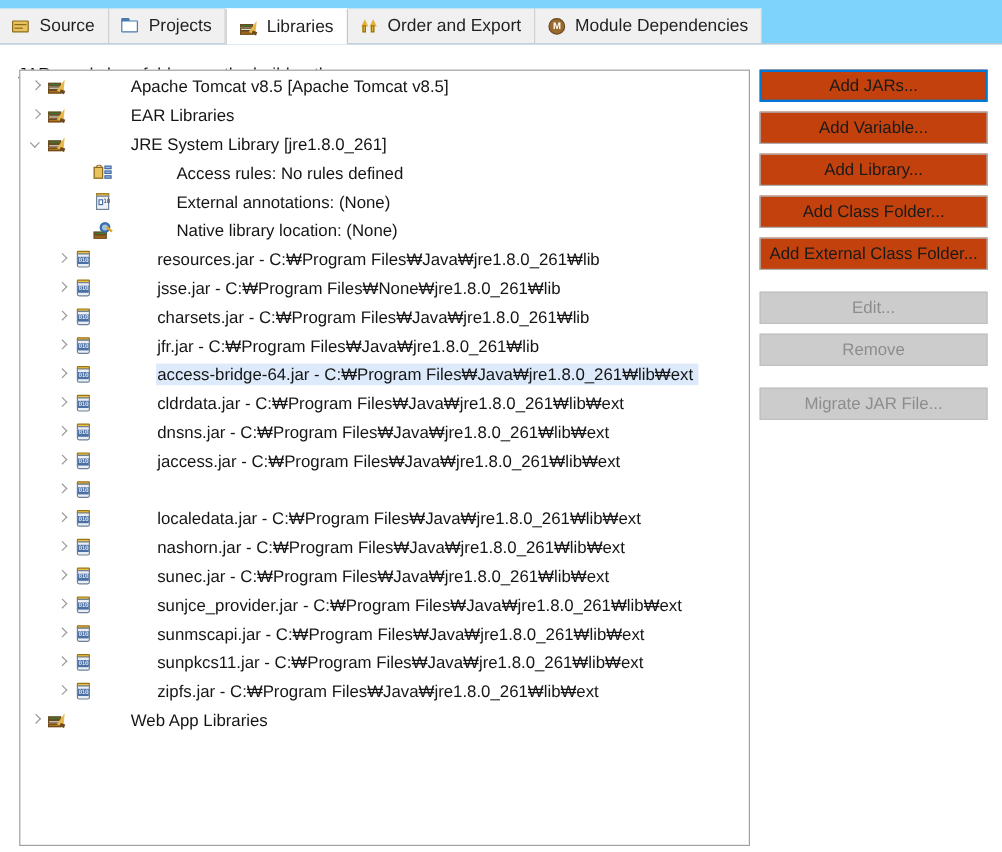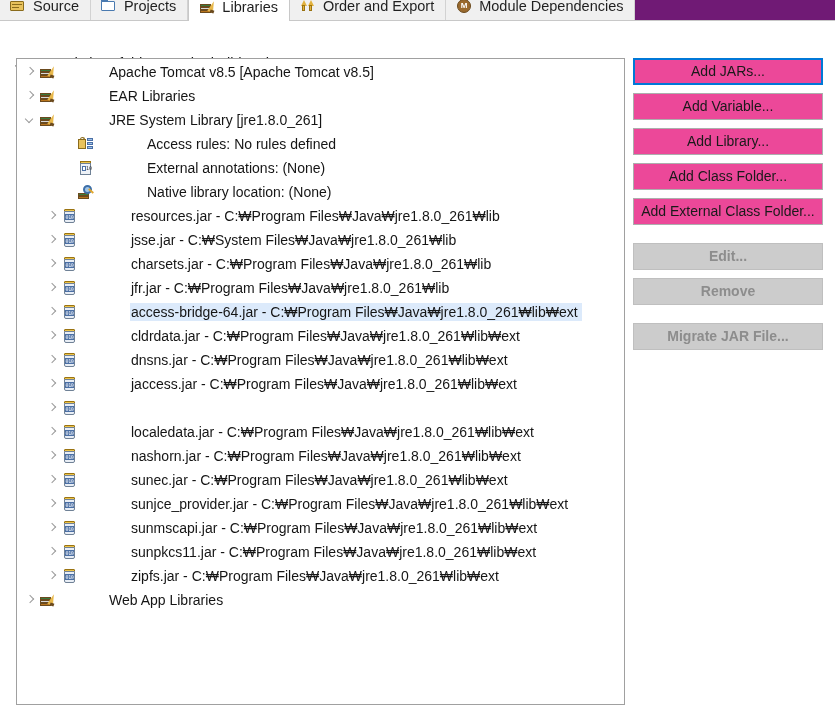--- a/index.html
+++ b/index.html
@@ -15,22 +15,22 @@
     color: #1a1a1a;
     overflow: hidden;
     position: relative;
   }
 
   
   .tabbar {
     position: absolute;
     left: 0; top: 0;
     width: 835px;
-    height: 21px;
-    background: #701a75;
+    height: 37px;
+    background: #7dd3fc;
     border-bottom: 1px solid #c8c8c8;
     display: flex;
     align-items: flex-end;
     box-sizing: border-box;
   }
   .tab {
     height: 29px;
     display: flex;
     align-items: center;
     gap: 6px;
@@ -282,40 +282,39 @@
   .btncol {
     position: absolute;
     left: 633px; top: 58px;
     width: 190px;
   }
   .btn {
     display: block;
     width: 190px;
     height: 27px;
     margin-bottom: 8px;
-    background: #ec4899;
+    background: #c2410c;
     border: 1px solid #adadad;
     box-sizing: border-box;
     font-family: "Liberation Sans", sans-serif;
     font-size: 14px;
     color: #1a1a1a;
     text-align: center;
     line-height: 25px;
     cursor: default;
     padding: 0;
   }
   .btn.focused {
     border: 2px solid #0078d7;
     line-height: 23px;
   }
   .btn.disabled {
     background: #cccccc;
     border: 1px solid #bfbfbf;
     color: #8d8d8d;
-    font-weight: bold;
   }
   .gap-top { margin-top: 18px; }
 </style>
 </head>
 <body>
 
 <div class="tabbar" id="tabbar">
     <div class="tab">
       <span class="ticon ti-src">
         <span class="f"></span>
@@ -435,21 +434,21 @@
         </span>
         <span class="label">resources.jar - C:₩Program Files₩Java₩jre1.8.0_261₩lib</span>
       </div>
       <div class="row lvl2">
         <span class="twisty"></span>
         <span class="ico i-jar">
           <span class="lid"></span>
           <span class="body"></span>
           <span class="txt">010</span>
         </span>
-        <span class="label">jsse.jar - C:₩System Files₩Java₩jre1.8.0_261₩lib</span>
+        <span class="label">jsse.jar - C:₩Program Files₩None₩jre1.8.0_261₩lib</span>
       </div>
       <div class="row lvl2">
         <span class="twisty"></span>
         <span class="ico i-jar">
           <span class="lid"></span>
           <span class="body"></span>
           <span class="txt">010</span>
         </span>
         <span class="label">charsets.jar - C:₩Program Files₩Java₩jre1.8.0_261₩lib</span>
       </div>

